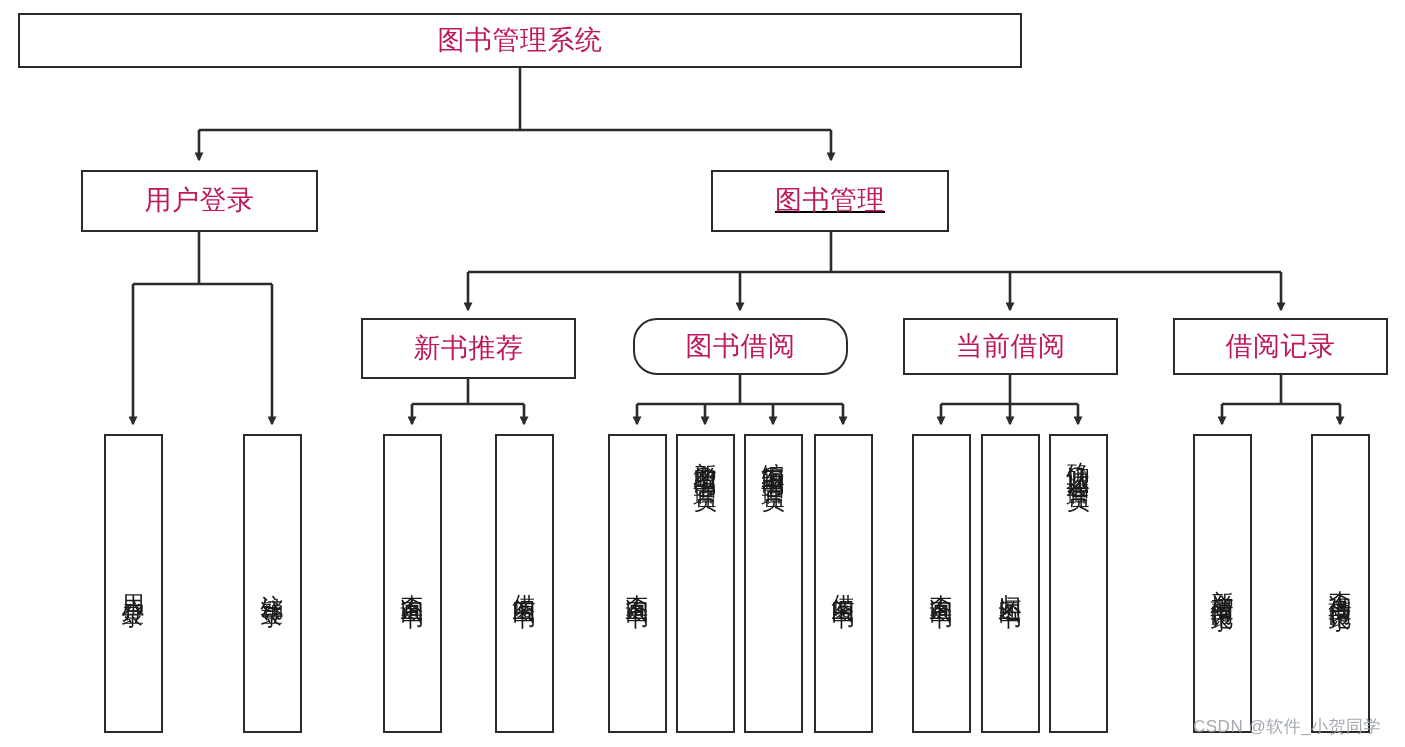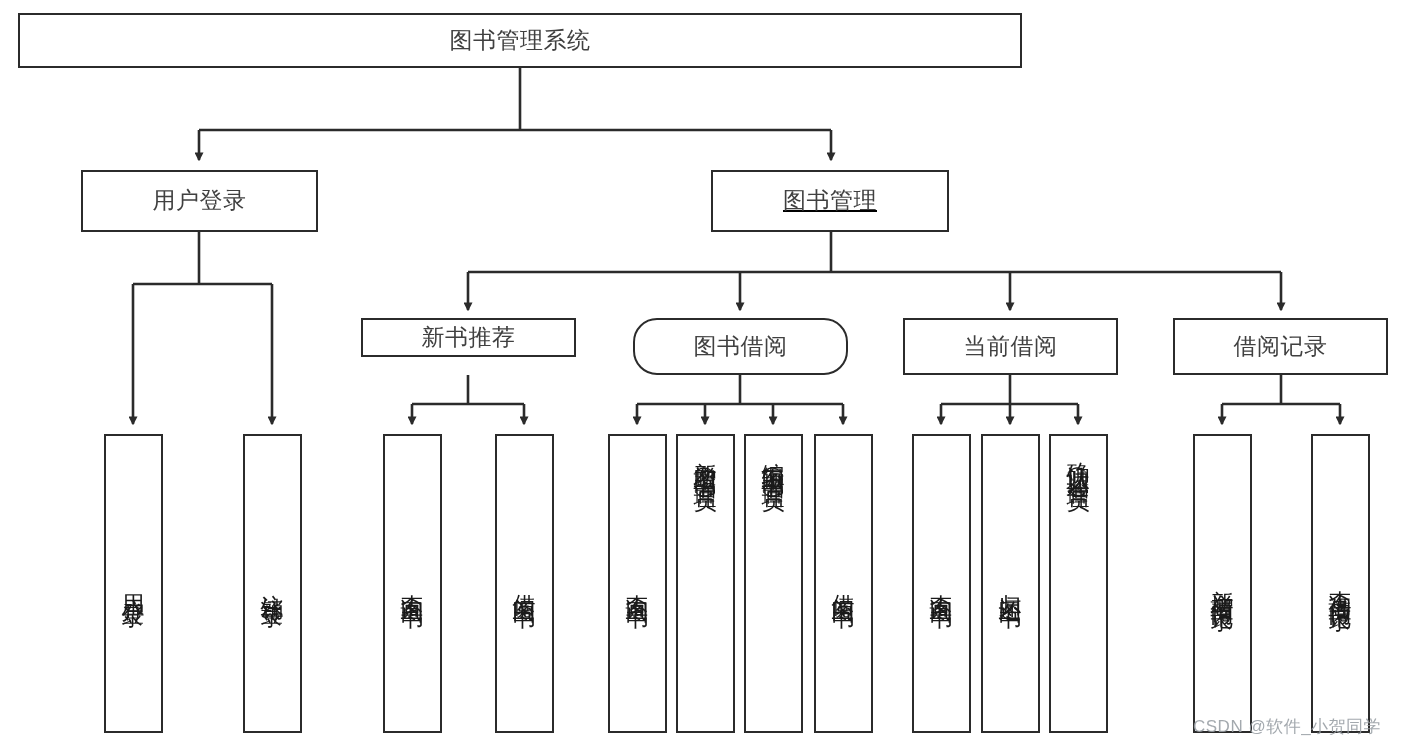--- a/index.html
+++ b/index.html
@@ -28,22 +28,22 @@
     position: absolute;
     box-sizing: border-box;
     background: #ffffff;
     border: 2px solid #2b2b2b;
     display: flex;
     align-items: center;
     justify-content: center;
     overflow: hidden;
   }
   .node-label-h {
-    font-size: 23px;
-    color: #404040;
+    font-size: 27px;
+    color: #be185d;
     line-height: 1.1;
     white-space: nowrap;
     letter-spacing: 0.5px;
   }
   .node-label-v {
     font-size: 23px;
     color: #1a1a1a;
     writing-mode: vertical-rl;
     text-orientation: upright;
     letter-spacing: 4px;
@@ -131,21 +131,21 @@
   </div>
 
   <div class="node-box" style="left:81px; top:170px; width:237px; height:62px;">
     <span class="node-label-h">用户登录</span>
   </div>
 
   <div class="node-box" style="left:711px; top:170px; width:238px; height:62px;text-decoration:underline;">
     <span class="node-label-h">图书管理</span>
   </div>
 
-  <div class="node-box" style="left:361px; top:318px; width:215px; height:39px;">
+  <div class="node-box" style="left:361px; top:318px; width:215px; height:61px;">
     <span class="node-label-h">新书推荐</span>
   </div>
 
   <div class="node-box" style="left:633px; top:318px; width:215px; height:57px;border-radius:24px;">
     <span class="node-label-h">图书借阅</span>
   </div>
 
   <div class="node-box" style="left:1173px; top:318px; width:215px; height:57px;">
     <span class="node-label-h">借阅记录</span>
   </div>

